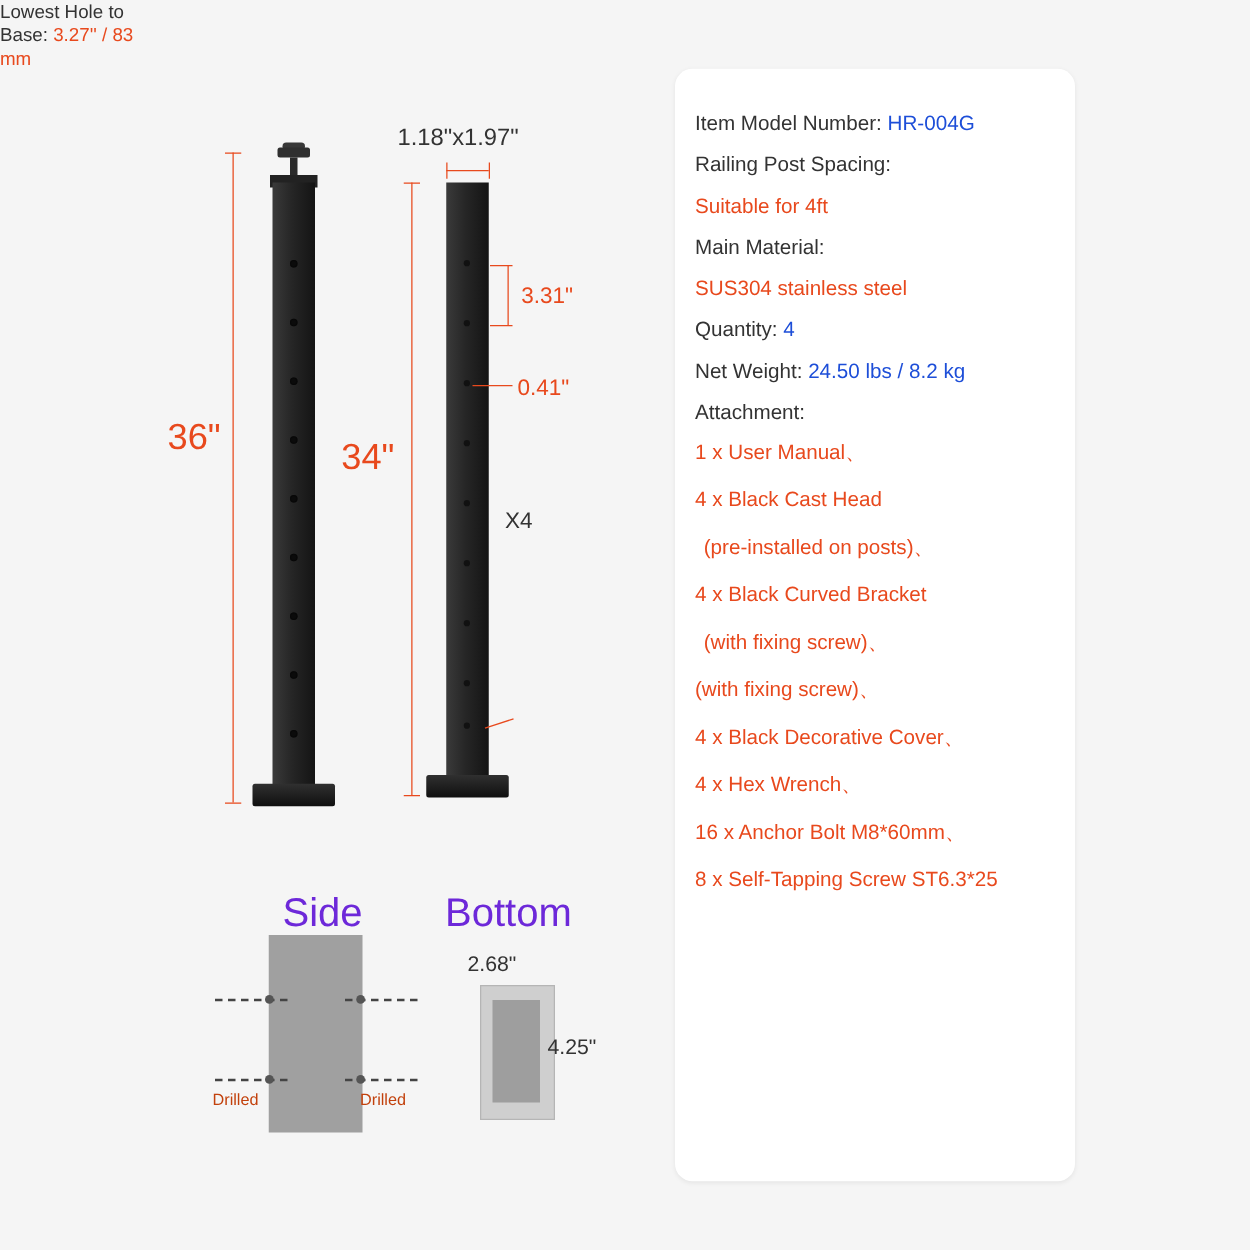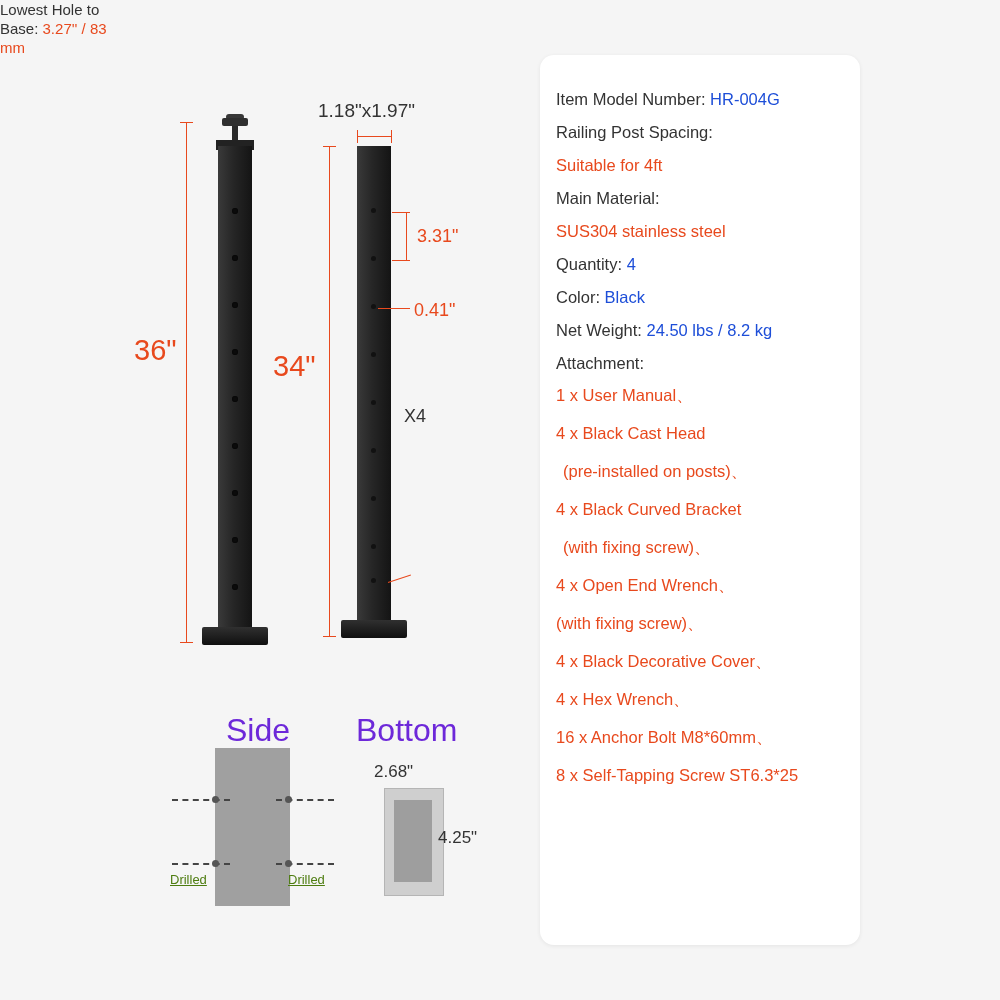--- a/index.html
+++ b/index.html
@@ -55,21 +55,21 @@
   .lbl-lowest .red{color:#e8491d;}
 
   
   .view-title{position:absolute;color:#6d28d9;font-size:32px;}
   .t-side{left:226px;top:712px;}
   .t-bottom{left:356px;top:712px;text-align:center;}
 
   .side-box{position:absolute;left:215px;top:748px;width:75px;height:158px;background:#a0a0a0;}
   .dash{position:absolute;border-top:2px dashed #444;height:0;}
   .dot{position:absolute;width:7px;height:7px;border-radius:50%;background:#555;}
-  .drilled{position:absolute;color:#4d7c0f;font-size:13px;text-decoration:underline;}
+  .drilled{position:absolute;color:#c2410c;font-size:13px;}
 
   .bot-outer{position:absolute;left:384px;top:788px;width:58px;height:106px;background:#cfcfcf;border:1px solid #b5b5b5;}
   .bot-inner{position:absolute;left:394px;top:800px;width:38px;height:82px;background:#9e9e9e;}
   .lbl-268{left:374px;top:762px;font-size:17px;color:#333;}
   .lbl-425{left:438px;top:828px;font-size:17px;color:#333;}
 
   
   .card{position:absolute;left:540px;top:55px;width:320px;height:890px;
      background:#fff;border-radius:14px;box-shadow:0 1px 4px rgba(0,0,0,.07);}
   .spec{position:absolute;left:556px;top:88px;width:300px;}
@@ -184,41 +184,36 @@
     <div class="row">
       <span>Main Material:</span>
     </div>
     <div class="row red">SUS304 stainless steel</div>
 
     <div class="row">
       <span>Quantity:</span>
       <span class="v">4</span>
     </div>
 
-    <div class="row">
-      <span>Color:</span>
-      <span class="v">Black</span>
-    </div>
 
     <div class="row">
       <span>Net Weight:</span>
       <span class="v">24.50 lbs / 8.2 kg</span>
     </div>
 
     <div class="row">
       <span>Attachment:</span>
     </div>
 
     <div class="attach-list">
       <div>1 x User Manual、</div>
       <div>4 x Black Cast Head</div>
       <div class="indent">(pre-installed on posts)、</div>
       <div>4 x Black Curved Bracket</div>
       <div class="indent">(with fixing screw)、</div>
-      <div>4 x Open End Wrench、</div>
       <div>(with fixing screw)、</div>
       <div>4 x Black Decorative  Cover、</div>
       <div>4 x Hex Wrench、</div>
       <div>16 x Anchor Bolt M8*60mm、</div>
       <div>8 x Self-Tapping Screw ST6.3*25</div>
     </div>
   </div>
 
 </div>
 

